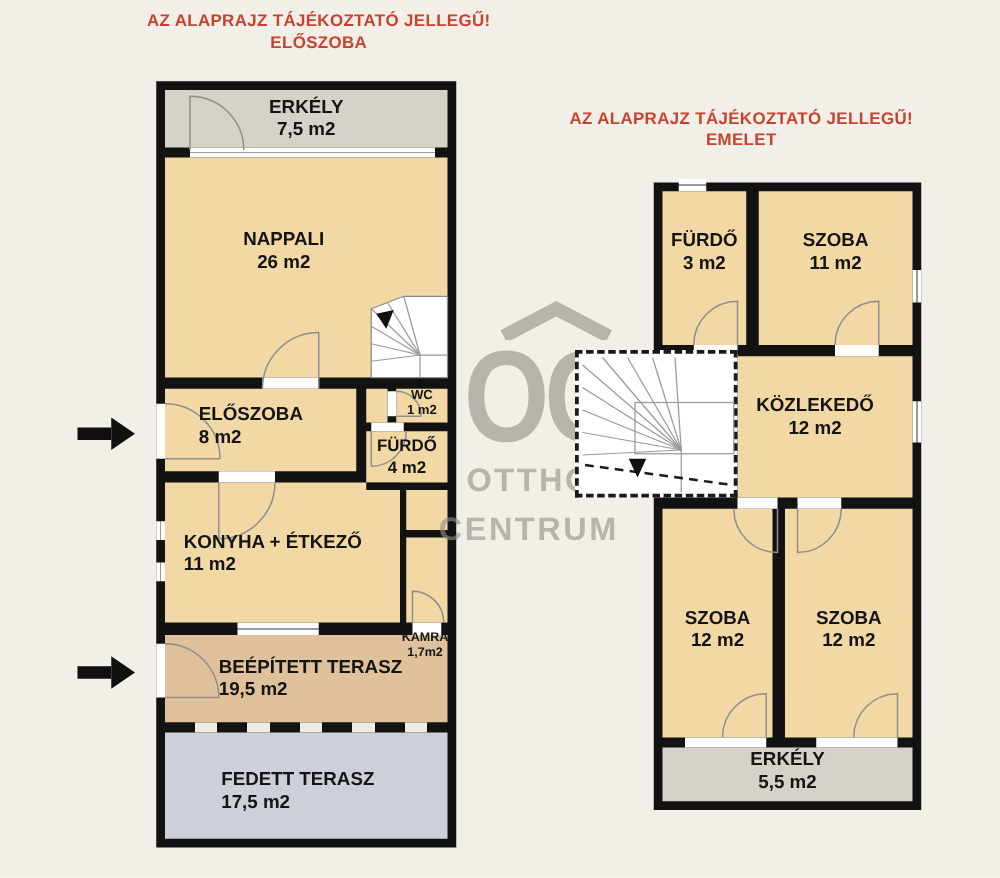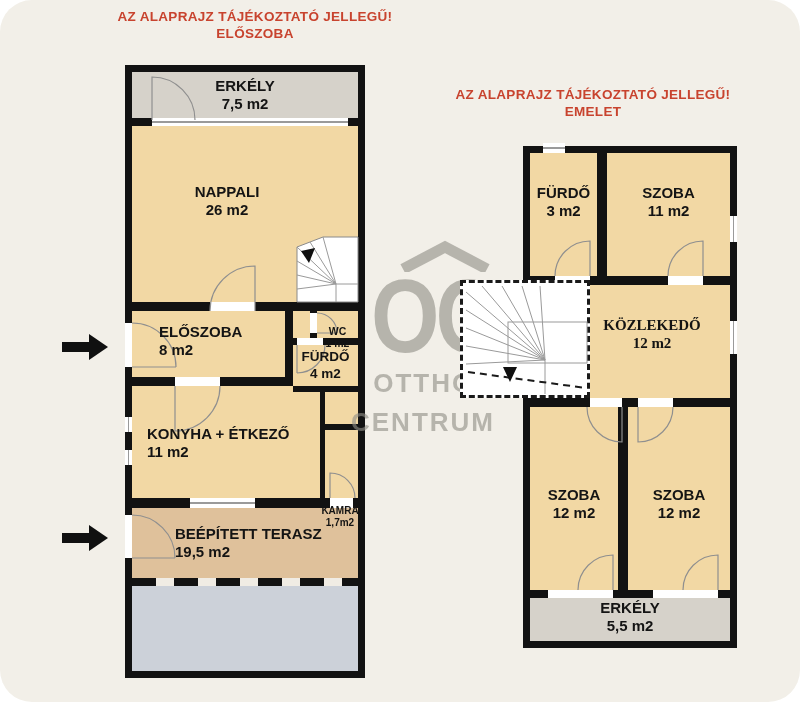--- a/index.html
+++ b/index.html
@@ -1,17 +1,17 @@
 <!DOCTYPE html>
 <html><head>
 <meta charset="utf-8">
 <style>
   html,body{margin:0;padding:0;}
   .canvas{position:relative;width:800px;height:702px;background:#f2efe8;
-    font-family:"Liberation Sans",sans-serif;overflow:hidden;border-radius:32px;}
+    font-family:"Liberation Sans",sans-serif;overflow:hidden;}
   .title{position:absolute;text-align:center;font-weight:bold;font-size:13.5px;
     line-height:17px;color:#c8432e;letter-spacing:.3px;}
   .plan{position:absolute;}
   .base{position:absolute;background:#121212;}
   .room{position:absolute;}
   .gap{position:absolute;background:#ffffff;}
   .win-h{position:absolute;background:linear-gradient(#fff 42%,#9a9a9a 42%,#9a9a9a 58%,#fff 58%);}
   .win-v{position:absolute;background:linear-gradient(90deg,#fff 42%,#9a9a9a 42%,#9a9a9a 58%,#fff 58%);}
   .rlabel{position:absolute;font-weight:bold;color:#141414;font-size:15px;line-height:18px;white-space:nowrap;}
   .rlabel.small{font-size:10.5px;line-height:12px;}
@@ -115,39 +115,43 @@
         <div>7,5 m2</div>
     </div>
     <div class="rlabel center" style="left:7px;top:118px;width:190px;">
       <div>NAPPALI</div>
         <div>26 m2</div>
     </div>
     <div class="rlabel" style="left:34px;top:258px;">
       <div>ELŐSZOBA</div>
         <div>8 m2</div>
     </div>
-    <div class="rlabel small center" style="left:192px;top:260px;width:41px;">
+    <div class="rlabel small center" style="left:192px;top:245px;width:41px;">
       <div>WC</div>
         <div>1 m2</div>
     </div>
     <div class="rlabel center" style="left:168px;top:283px;width:65px;font-size:13.5px;line-height:17px;">
       <div>FÜRDŐ</div>
         <div>4 m2</div>
     </div>
     <div class="rlabel" style="left:22px;top:360px;">
       <div>KONYHA + ÉTKEZŐ</div>
         <div>11 m2</div>
     </div>
     <div class="rlabel small center" style="left:194px;top:440px;width:42px;font-size:10px;">
       <div>KAMRA</div>
         <div>1,7m2</div>
     </div>
     <div class="rlabel" style="left:50px;top:460px;">
       <div>BEÉPÍTETT TERASZ</div>
         <div>19,5 m2</div>
+    </div>
+    <div class="rlabel" style="left:52px;top:550px;">
+      <div>FEDETT TERASZ</div>
+        <div>17,5 m2</div>
     </div>
   </div>
 
   <div class="watermark">
     <svg width="100" height="32" viewBox="0 0 100 32" style="margin-left:-34px;margin-bottom:-10px;">
       <path d="M 8,29 L 50,7 L 92,29" fill="none" stroke="rgba(146,143,136,.62)" stroke-width="11"></path>
     </svg>
     <div class="wm-oc">OC</div>
     <div class="wm-line" style="margin-top:16px;">OTTHON</div>
     <div class="wm-line" style="margin-top:9px;">CENTRUM</div>
@@ -204,21 +208,21 @@
     </svg>
 
     <div class="rlabel center" style="left:70px;top:38px;width:67px;">
       <div>FÜRDŐ</div>
         <div>3 m2</div>
     </div>
     <div class="rlabel center" style="left:147px;top:38px;width:123px;">
       <div>SZOBA</div>
         <div>11 m2</div>
     </div>
-    <div class="rlabel center" style="left:130px;top:170px;width:124px;font-family:Liberation Serif, serif;">
+    <div class="rlabel center" style="left:130px;top:170px;width:124px;">
       <div>KÖZLEKEDŐ</div>
         <div>12 m2</div>
     </div>
     <div class="rlabel center" style="left:70px;top:340px;width:88px;">
       <div>SZOBA</div>
         <div>12 m2</div>
     </div>
     <div class="rlabel center" style="left:168px;top:340px;width:102px;">
       <div>SZOBA</div>
         <div>12 m2</div>

